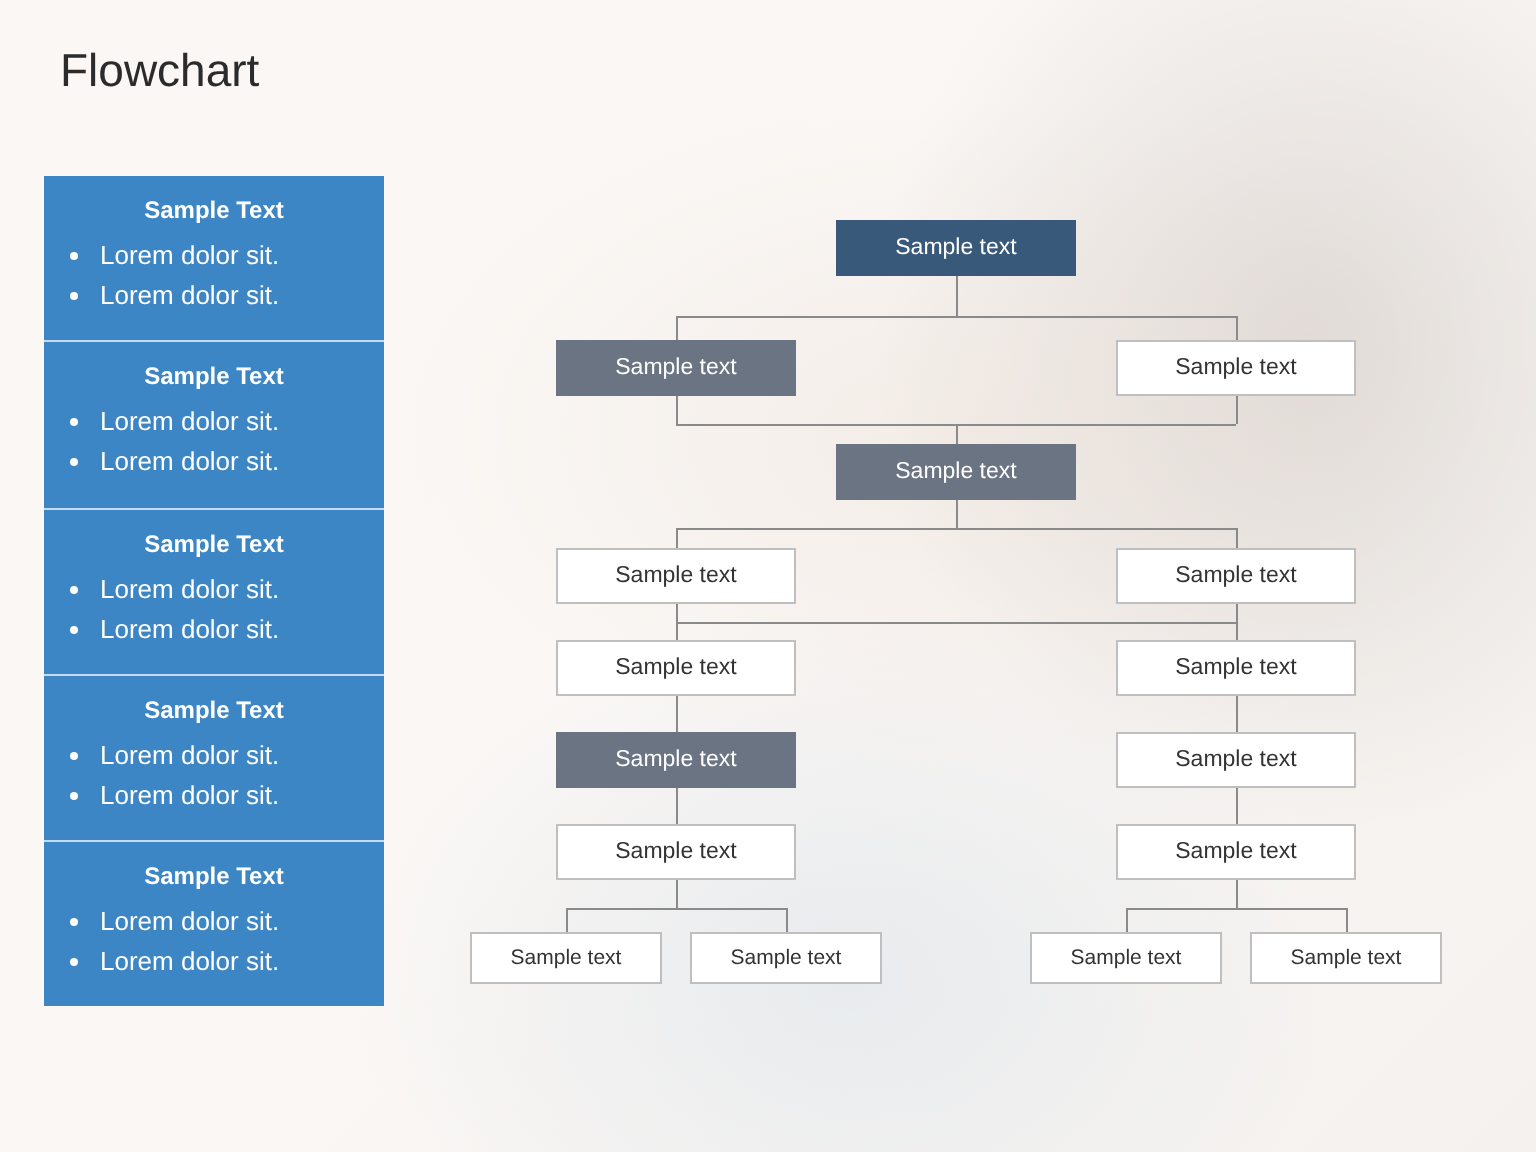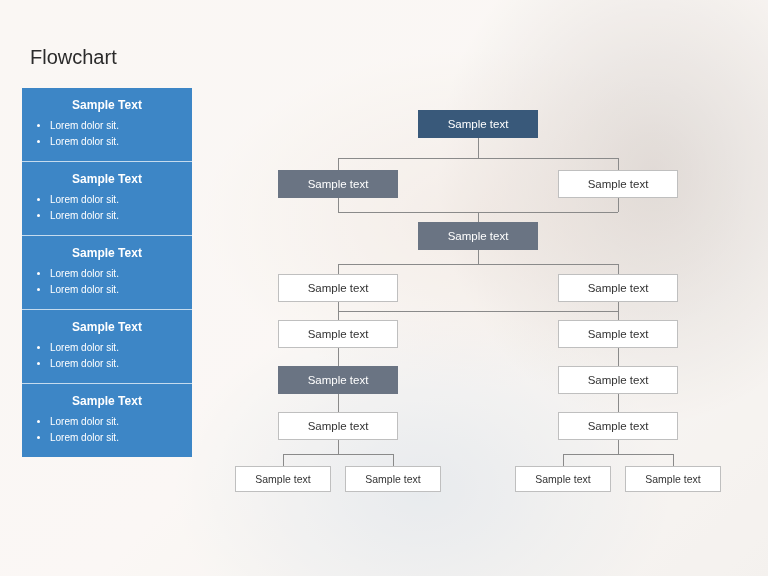--- a/index.html
+++ b/index.html
@@ -12,37 +12,37 @@
     background:
       radial-gradient(ellipse 420px 260px at 62% 38%, rgba(200,170,150,0.35), transparent 65%),
       radial-gradient(ellipse 360px 420px at 85% 30%, rgba(120,100,90,0.45), transparent 60%),
       radial-gradient(ellipse 380px 280px at 55% 85%, rgba(180,195,210,0.6), transparent 65%),
       linear-gradient(135deg, #f3ede7 0%, #f5eee8 50%, #e7e1da 100%);
   }
   .overlay { position:absolute; inset:0; background:rgba(255,255,255,0.55); }
 
   .title {
     position:absolute; left:30px; top:22px;
-    font-size:20px; color:#2b2b2b; font-weight:400;margin-top:24px;
+    font-size:23px; color:#2b2b2b; font-weight:400;
   }
 
   
   .sidebar {
     position:absolute; left:22px; top:88px; width:170px;
     background:#3d86c6;
   }
   .sidebar-section {
     border-bottom:1px solid rgba(255,255,255,0.7);
     padding:10px 14px 12px 14px;
     color:#fff;
   }
   .sidebar-section:last-child { border-bottom:none; }
   .sidebar-header { font-size:12px; font-weight:700; text-align:center; margin-bottom:6px; }
   .sidebar-bullets { list-style:disc; padding-left:14px; }
-  .sidebar-bullets li { font-size:10px; line-height:1.55; }
+  .sidebar-bullets li { font-size:13px; line-height:1.55; }
 
   
   .node {
     position:absolute;
     width:120px; height:28px;
     display:flex; align-items:center; justify-content:center;
     font-size:11.5px;
     border:1px solid #bfbfbf;
     background:#fff; color:#333;
   }

